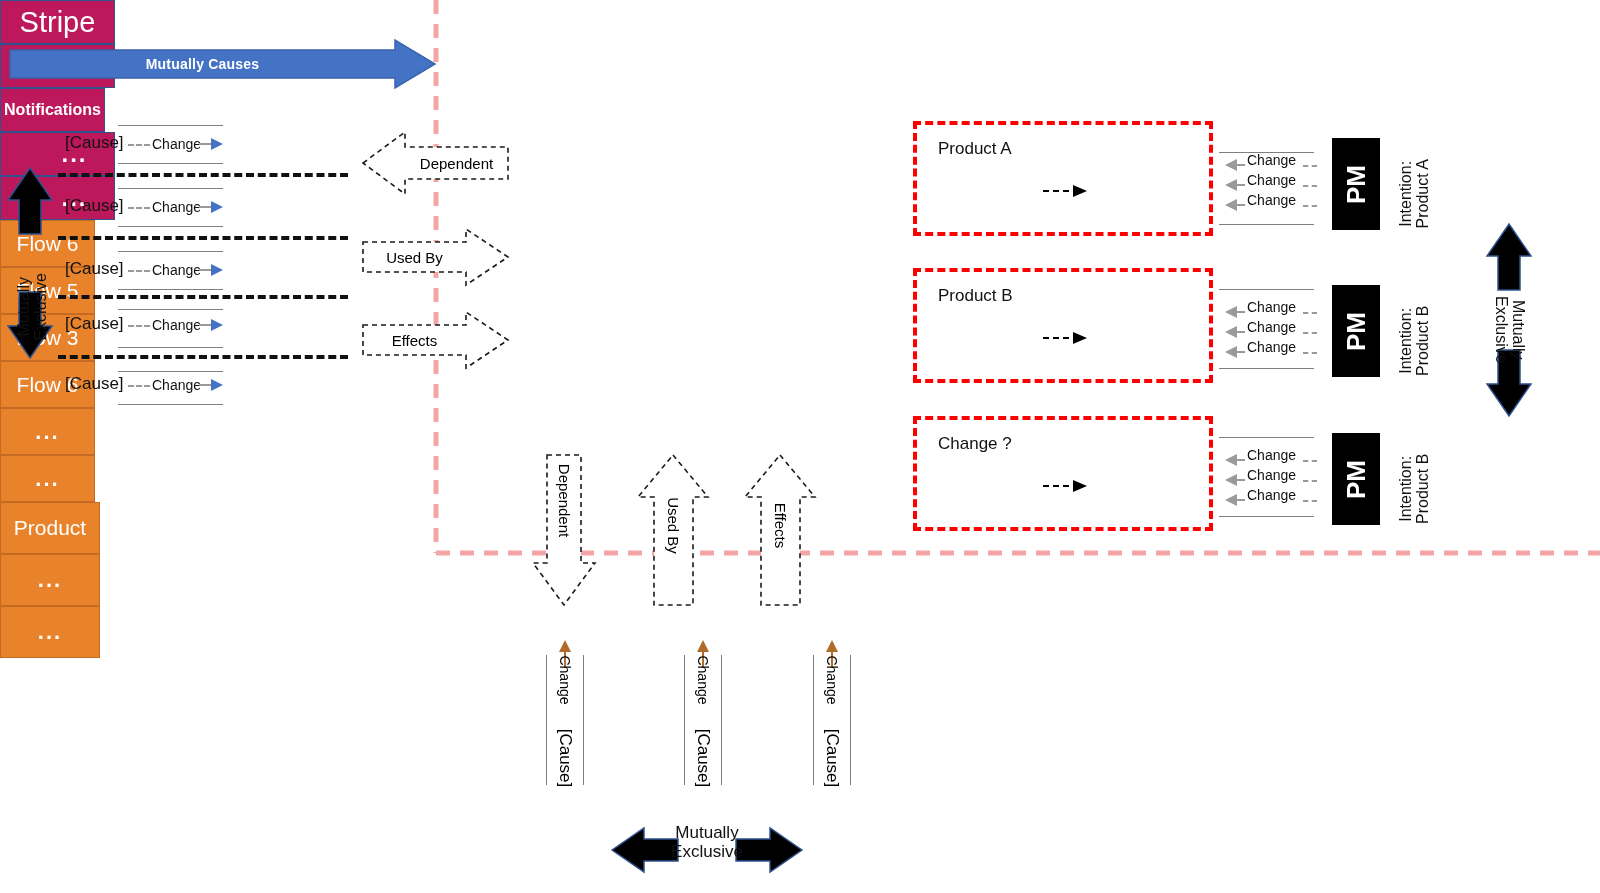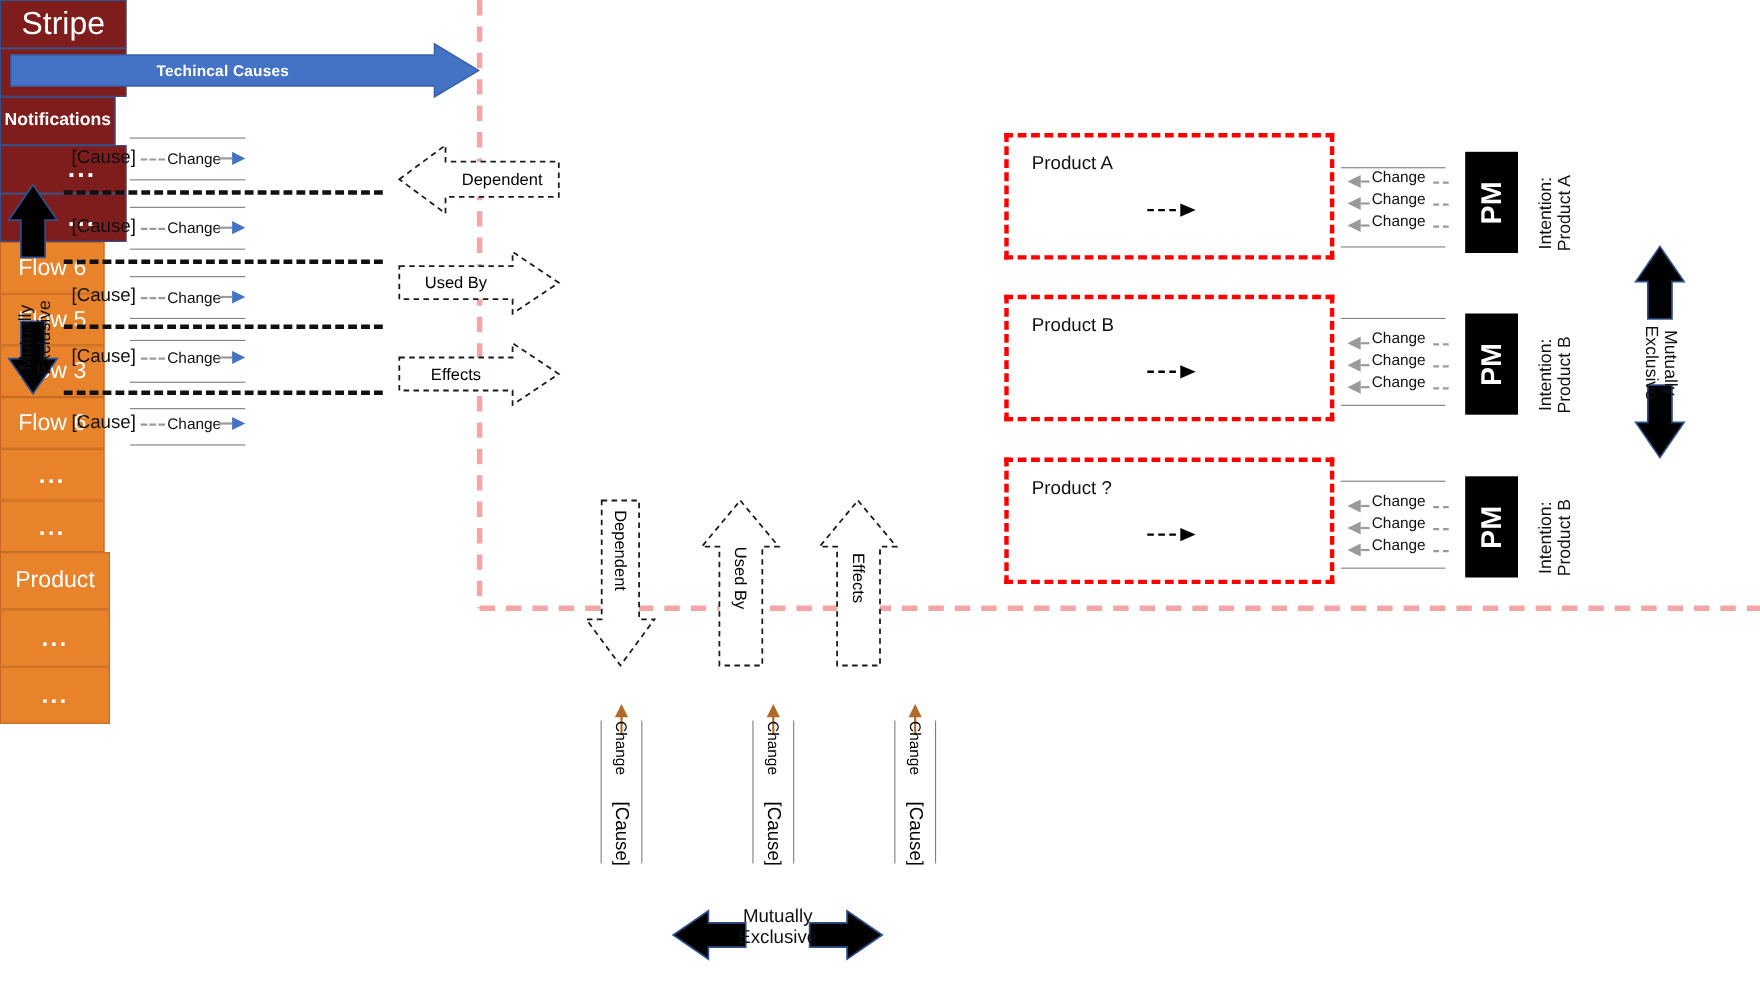--- a/index.html
+++ b/index.html
@@ -7,21 +7,21 @@
        font-family:"Liberation Sans","DejaVu Sans",sans-serif;color:#000;}
   .stage{position:absolute;left:0;top:0;width:1600px;height:893px;}
   .abs{position:absolute;}
 
   
   .banner-text{position:absolute;left:0;top:0;width:100%;height:100%;
     display:flex;align-items:center;justify-content:center;
     color:#fff;font-size:14px;font-weight:bold;letter-spacing:.2px;}
 
   
-  .bluebox{background:#7f1d1d;border:1.5px solid #2F528F;
+  .bluebox{background:#be185d;border:1.5px solid #2F528F;
     display:flex;align-items:center;justify-content:center;
     color:#fff;box-sizing:border-box;}
   .bluebox.big{font-size:29px;}
   .bluebox.mid{font-size:16px;font-weight:bold;}
   .bluebox.dots{font-size:24px;font-weight:bold;letter-spacing:2px;padding-left:34px;}
 
   .cause-label{position:absolute;font-size:17px;color:#111;white-space:nowrap;}
   .change-label{position:absolute;font-size:14px;color:#111;white-space:nowrap;}
   .hline{position:absolute;background:#7f7f7f;height:1px;}
   .dash-h{position:absolute;height:0;border-top:2px dashed #9a9a9a;}
@@ -61,21 +61,21 @@
 
   <svg class="abs" style="left:0;top:0;width:1600px;height:893px;pointer-events:none">
     <line x1="436" y1="0" x2="436" y2="553" stroke="#F4A6A6" stroke-width="5" stroke-dasharray="14,10"></line>
     <line x1="436" y1="553" x2="1600" y2="553" stroke="#F4A6A6" stroke-width="5" stroke-dasharray="14,10"></line>
   </svg>
 
   <div class="abs" style="left:10px;top:40px;width:425px;height:48px">
     <svg width="425" height="48" viewBox="0 0 425 48">
       <polygon points="0,10 385,10 385,0 425,24 385,48 385,38 0,38" fill="#4472C4" stroke="#3A63AE" stroke-width="1.5"></polygon>
     </svg>
-    <div class="banner-text" style="left:0;top:0;width:385px;height:48px">Techincal Causes</div>
+    <div class="banner-text" style="left:0;top:0;width:385px;height:48px">Mutually Causes</div>
   </div>
 
 
   <svg class="abs" style="left:8px;top:168px;width:44px;height:190px">
     <polygon points="22,0 44,32 33,32 33,66 11,66 11,32 0,32" fill="#000" stroke="#2F528F" stroke-width="1.5"></polygon>
     <polygon points="22,190 44,158 33,158 33,124 11,124 11,158 0,158" fill="#000" stroke="#2F528F" stroke-width="1.5"></polygon>
   </svg>
   <div class="vlabel" style="left:-12px;top:290px;width:90px;transform:rotate(-90deg)">
     <div>Mutually</div>
     <div>Exclusive</div>
@@ -252,21 +252,21 @@
       <span>PM</span>
     </div>
     <div class="vlabel" style="left:1355px;top:324px;width:120px;transform:rotate(-90deg)">
       <div>Intention:</div>
       <div>Product B</div>
     </div>
   </div>
 
   <div>
     <div class="redframe" style="left:913px;top:416px;width:300px;height:115px"></div>
-    <div class="prod-label" style="left:938px;top:434px">Product ?</div>
+    <div class="prod-label" style="left:938px;top:434px">Change ?</div>
     <div class="orangebox dots" style="left:946px;top:463px;width:95px;height:47px">...</div>
     <svg class="abs" style="left:1043px;top:479px;width:44px;height:14px">
       <line x1="0" y1="7" x2="30" y2="7" stroke="#000" stroke-width="2.2" stroke-dasharray="6,4"></line>
       <polygon points="30,1 44,7 30,13" fill="#000"></polygon>
     </svg>
     <div class="orangebox dots" style="left:1088px;top:463px;width:95px;height:47px">...</div>
 
     <div class="grayline" style="left:1219px;top:437px;width:95px"></div>
     <div class="grayline" style="left:1219px;top:516px;width:95px"></div>
 

